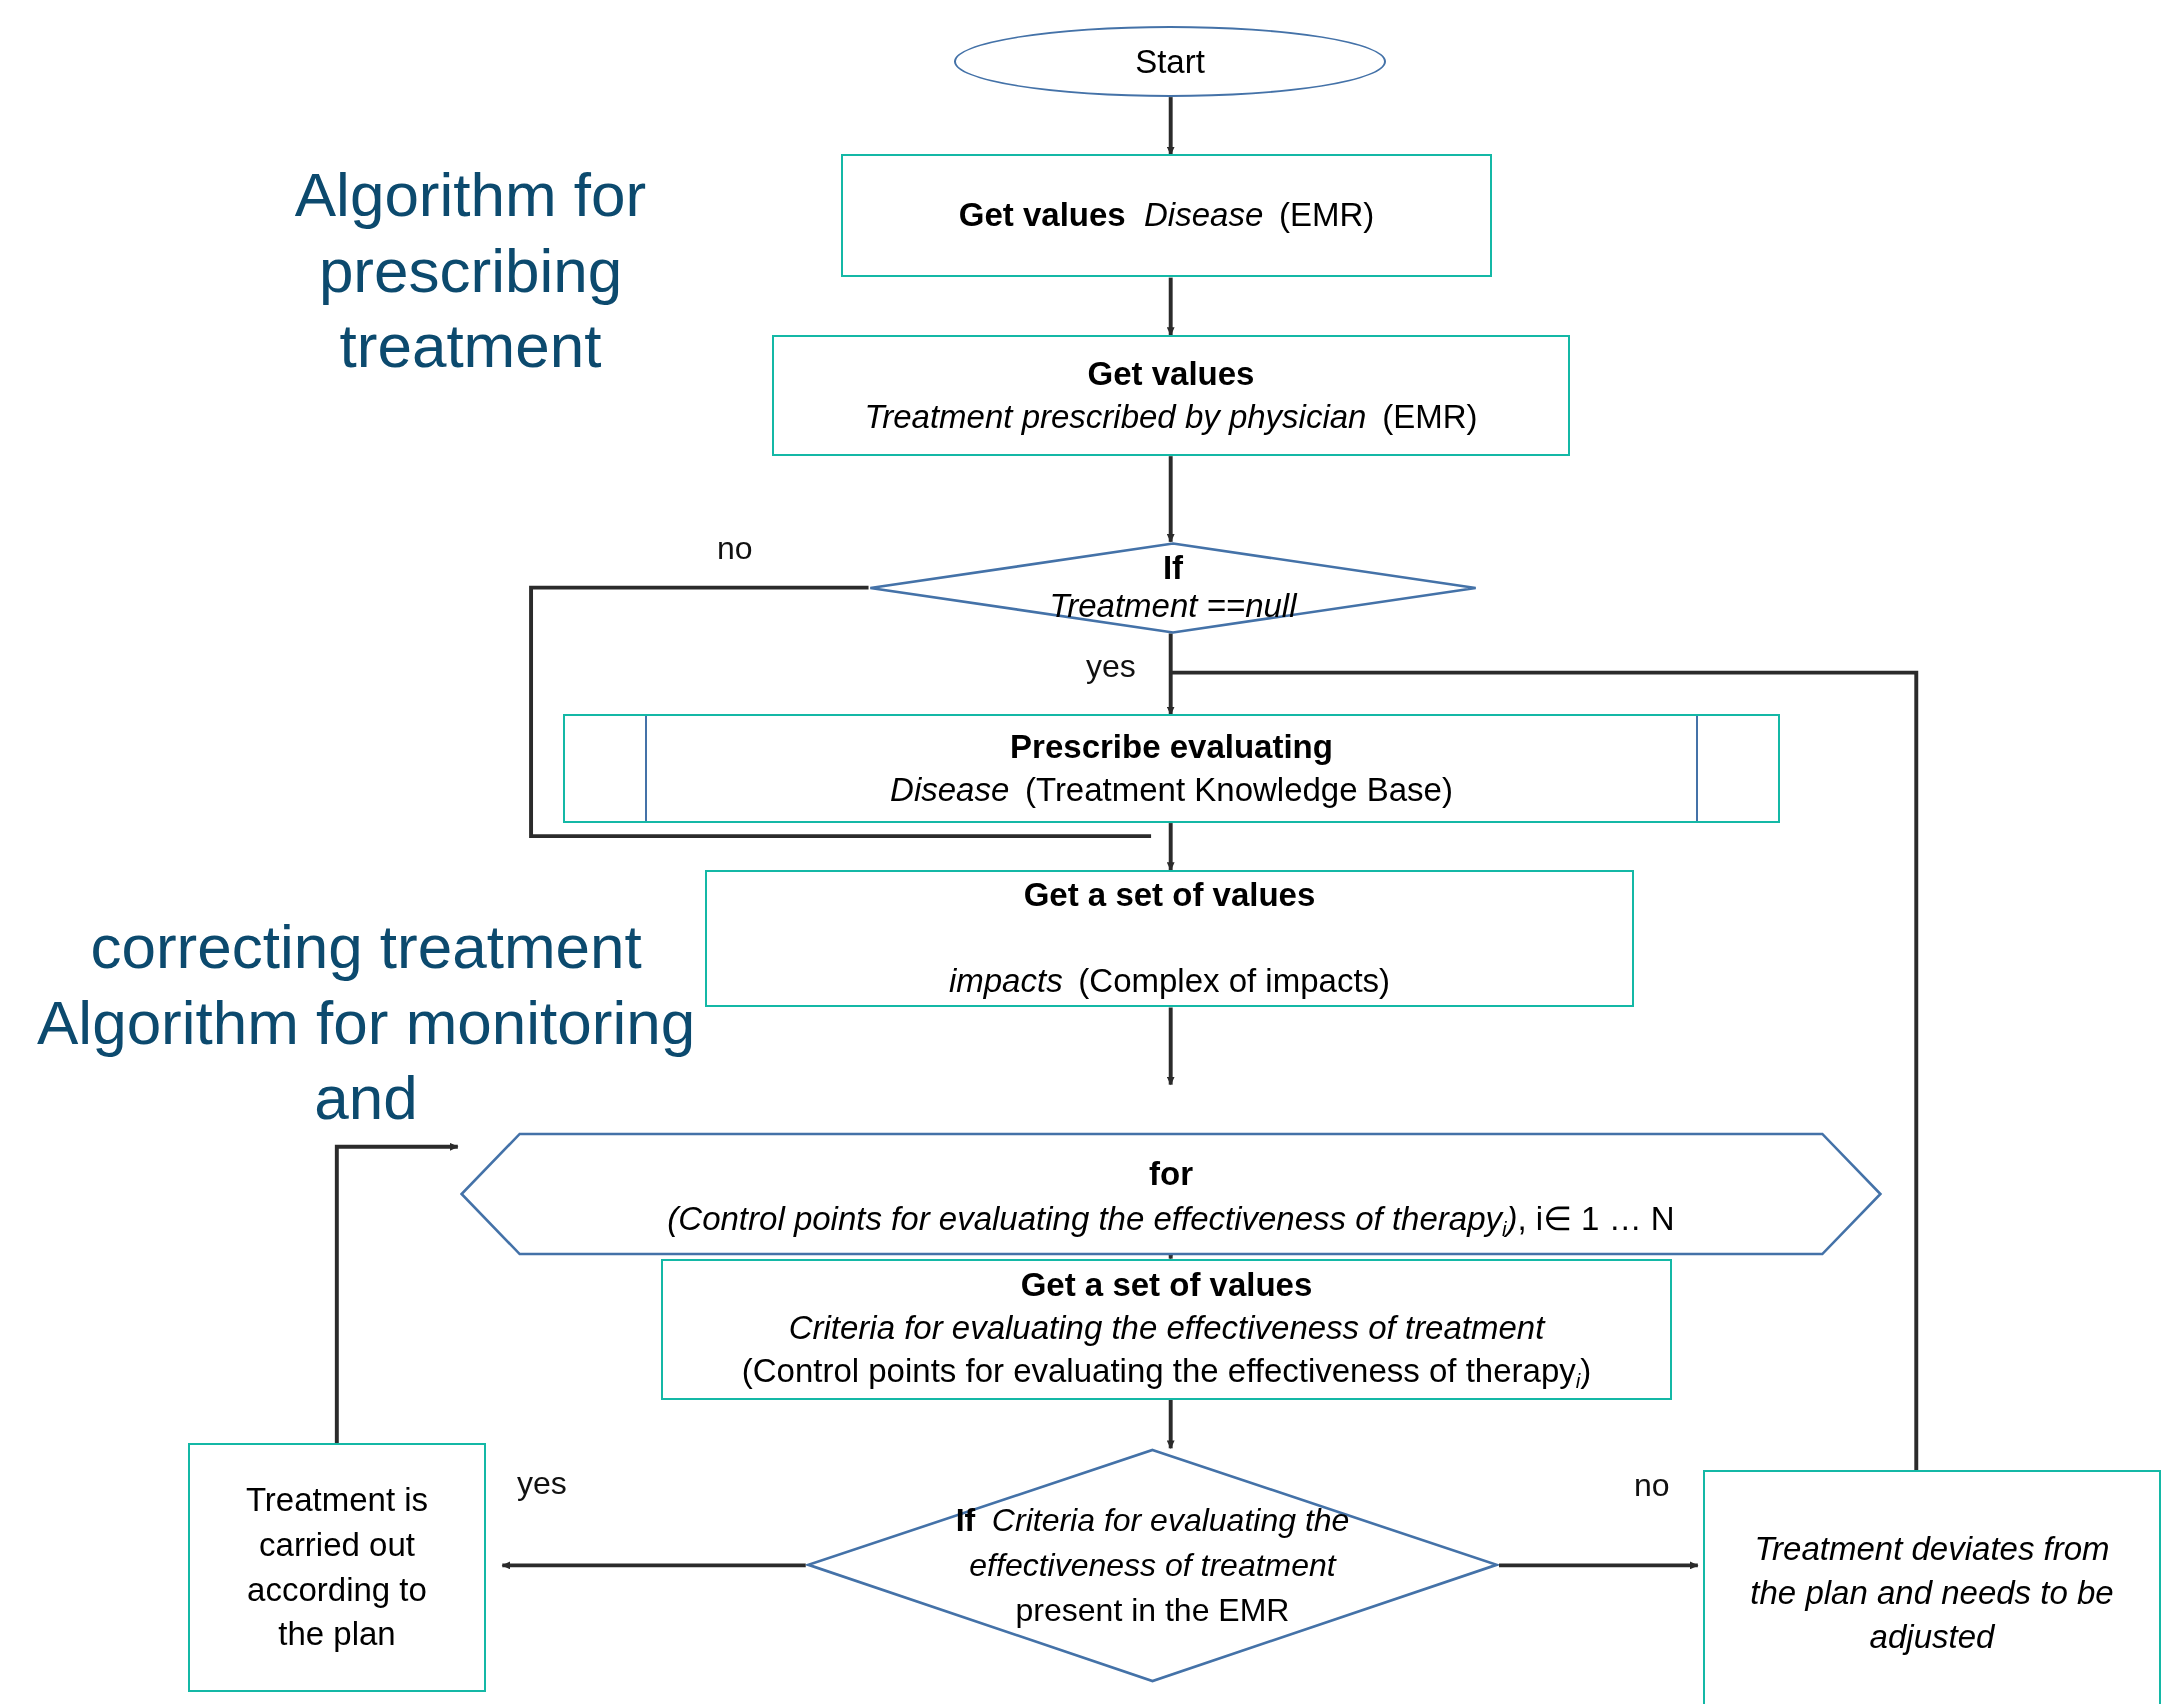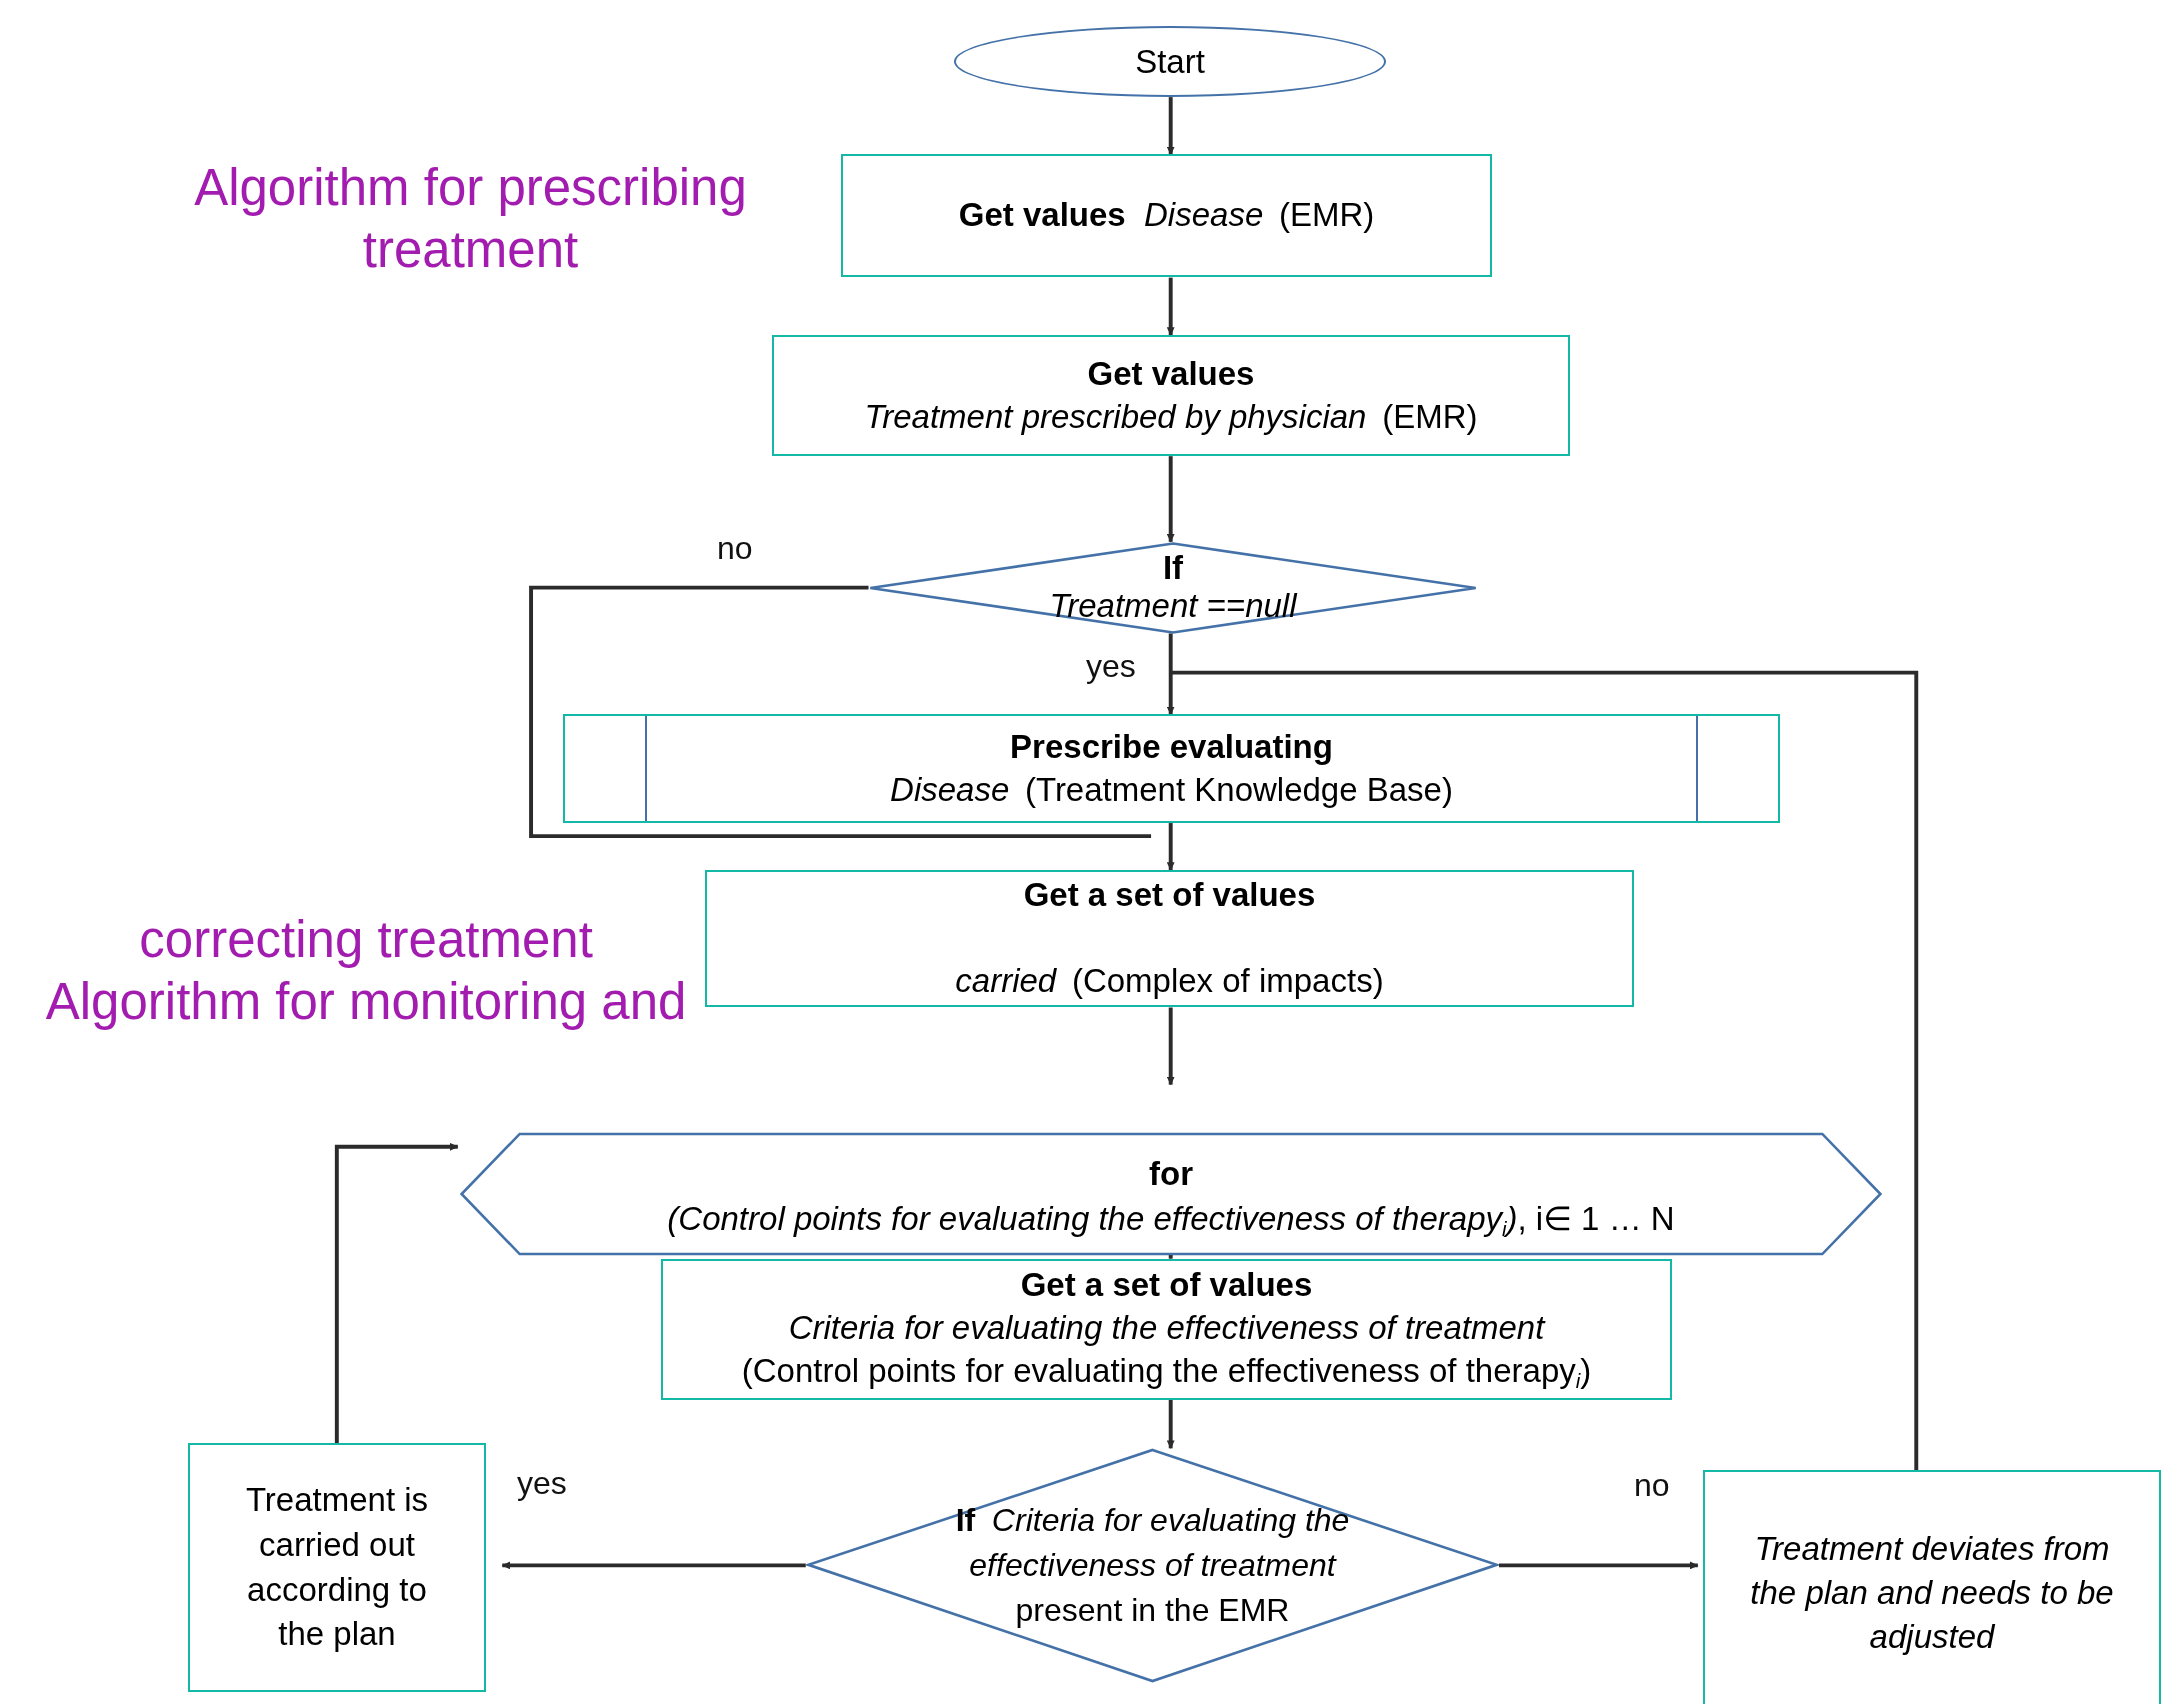--- a/index.html
+++ b/index.html
@@ -4,21 +4,21 @@
 <style>
   html,body{margin:0;padding:0;background:#ffffff;}
   body{font-family:"Liberation Sans", sans-serif;color:#000;}
   #canvas{position:relative;width:2172px;height:1705px;background:#fff;overflow:hidden;}
   svg#wires{position:absolute;left:0;top:0;width:2172px;height:1705px;pointer-events:none;}
 
   .node{position:absolute;box-sizing:border-box;display:flex;align-items:center;justify-content:center;text-align:center;background:#fff;}
   .rect{border:2px solid #14b8a6;}
   .txt{line-height:1.30;padding:0 9.2px;}
 
-  .t-title{font-size:51px;line-height:1.22;color:#a21caf;text-align:center;}
+  .t-title{font-size:62px;line-height:1.22;color:#0c4a6e;text-align:center;}
   .f48{font-size:33px;text-align:center;}
   .f46{font-size:32px;}
   .lbl{position:absolute;font-size:32px;color:#111;}
   .b{font-weight:bold;}
   .i{font-style:italic;}
   sub{font-size:.62em;font-style:italic;vertical-align:-0.28em;}
 
   .start-oval{border:2px solid #4472a8;border-radius:50%;}
 
   
@@ -120,21 +120,21 @@
       <span class="b">Prescribe evaluating</span><br>
       <span class="i">Disease</span>
       <span style="margin-left:6.5px;">(Treatment Knowledge Base)</span>
     </span>
   </div>
 
   <div class="node rect" style="left:705px;top:870px;width:929px;height:137px;">
     <span class="txt f48" style="display:block;">
       <span class="b">Get a set of values</span><br>
       <br>
-      <span class="i">carried</span>
+      <span class="i">impacts</span>
       <span style="margin-left:6.5px;">(Complex of impacts)</span>
     </span>
   </div>
 
   <div class="hex-wrap" style="left:458px;top:1132px;width:1426px;height:132px;">
     <svg width="1426" height="124" viewBox="0 0 2180 190">
       <polygon points="92,3 2088,3 2177,95 2088,187 92,187 3,95" fill="#ffffff" stroke="#4472a8" stroke-width="4"></polygon>
     </svg>
     <div class="htext">
       <span class="b f48">for</span>

